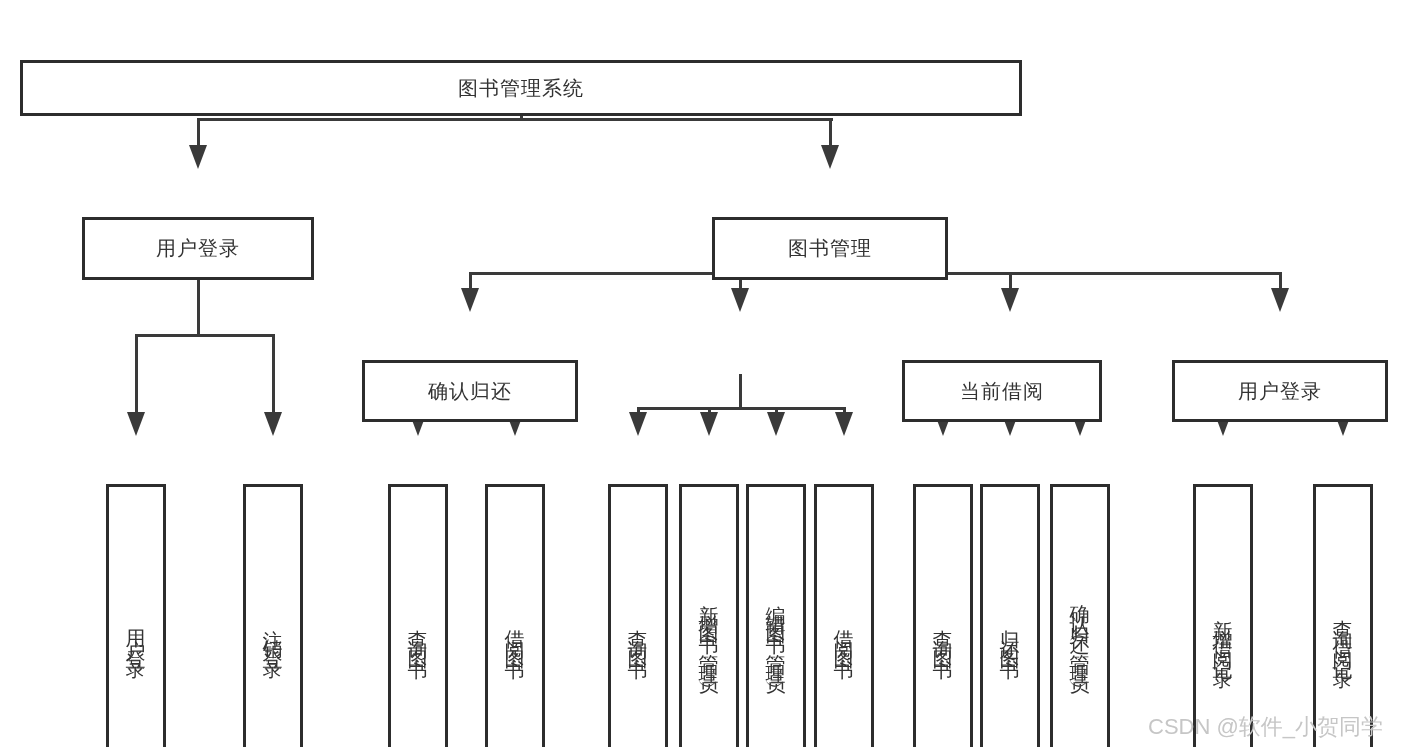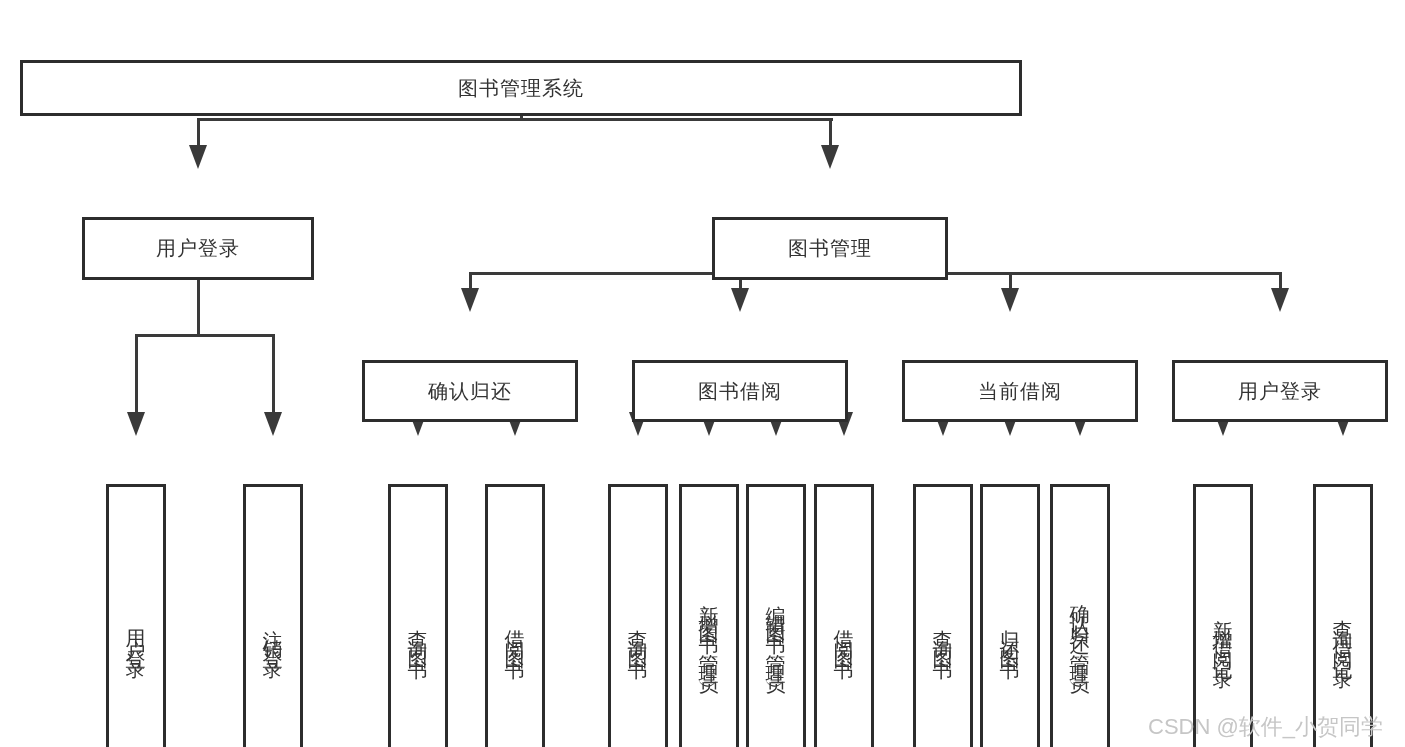--- a/index.html
+++ b/index.html
@@ -75,24 +75,21 @@
   <div class="node" style="left:82px;top:169px;width:232px;height:63px;">
     <span class="lbl">用户登录</span>
   </div>
   <div class="node" style="left:712px;top:169px;width:236px;height:63px;">
     <span class="lbl">图书管理</span>
   </div>
 
   <div class="node" style="left:362px;top:312px;width:216px;height:62px;">
     <span class="lbl">确认归还</span>
   </div>
-  <div class="node" style="left:632px;top:312px;width:216px;height:62px;">
-    <span class="lbl">图书借阅</span>
-  </div>
-  <div class="node" style="left:902px;top:312px;width:236px;height:62px;">
+  <div class="node" style="left:902px;top:312px;width:200px;height:62px;">
     <span class="lbl">当前借阅</span>
   </div>
   <div class="node" style="left:1172px;top:312px;width:216px;height:62px;">
     <span class="lbl">用户登录</span>
   </div>
 
   <div class="node leaf" style="left:106px;top:436px;width:60px;height:299px;">
     <span class="lbl">用户登录</span>
   </div>
   <div class="node leaf" style="left:243px;top:436px;width:60px;height:299px;">

